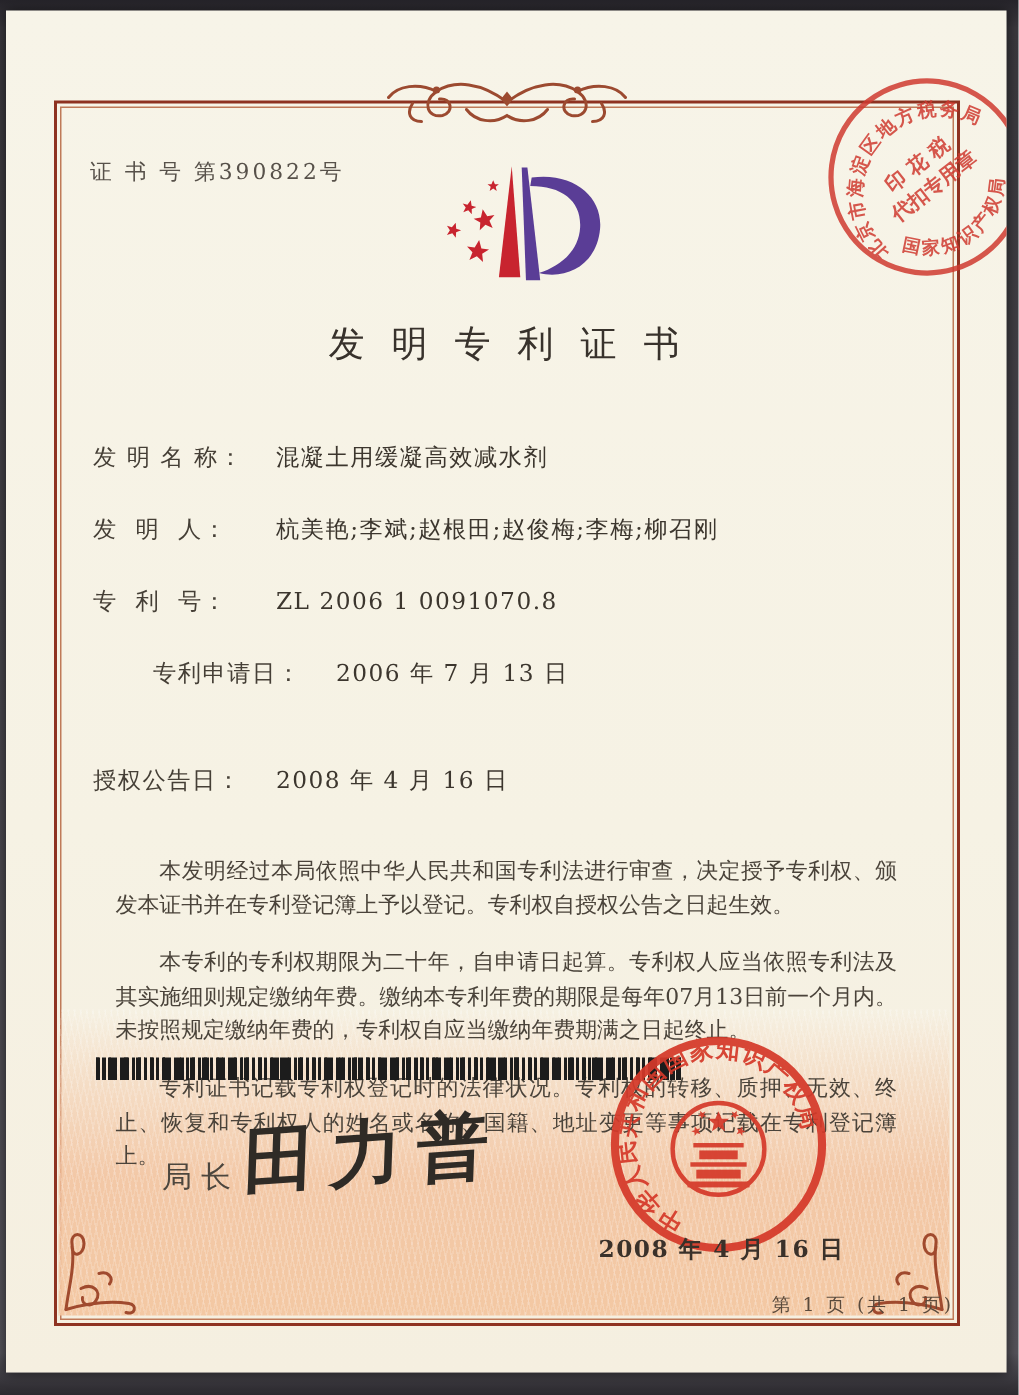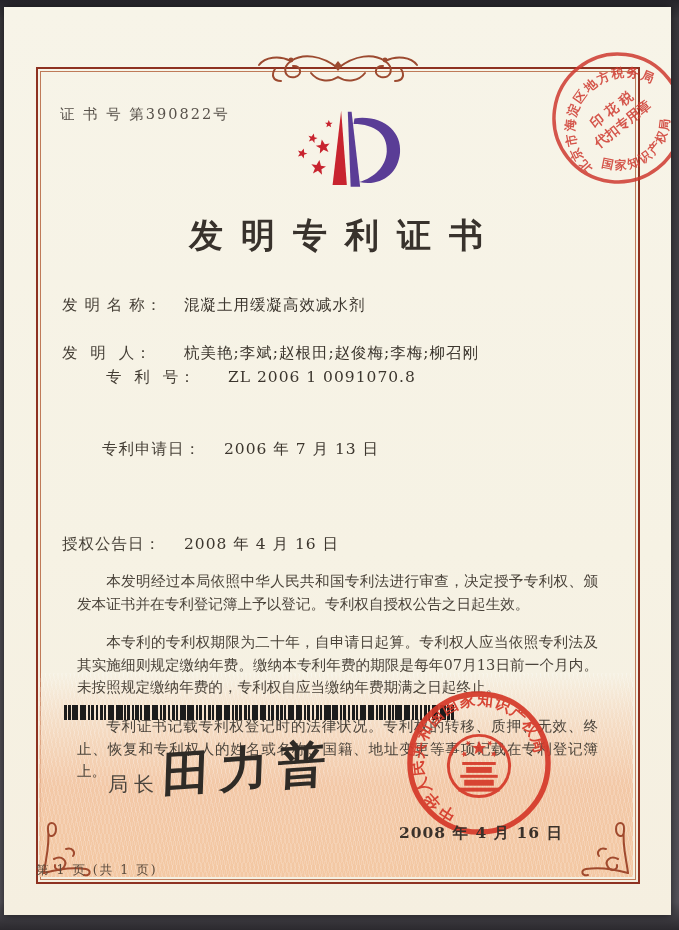--- a/index.html
+++ b/index.html
@@ -25,21 +25,21 @@
     position:absolute;left:35px;top:666px;width:594px;height:204px;
     background:
       repeating-linear-gradient(78deg,rgba(255,255,255,.18) 0 1px,rgba(255,255,255,0) 1px 4px),
       repeating-linear-gradient(-78deg,rgba(255,255,255,.14) 0 1px,rgba(255,255,255,0) 1px 4px),
       linear-gradient(180deg,rgba(244,201,168,0) 0%,rgba(244,201,168,.45) 22%,rgba(242,190,152,.8) 55%,rgba(243,198,160,.95) 100%);
   }
   .certno{position:absolute;left:56px;top:98px;font-size:14.5px;letter-spacing:2px;color:#57514a;}
   .logo{position:absolute;left:283px;top:92px;width:152px;height:110px;}
   .title{
     position:absolute;left:32px;top:206px;width:600px;text-align:center;
-    font-size:34px;font-weight:700;letter-spacing:18px;text-indent:18px;color:#38322c;
+    font-size:24px;font-weight:400;letter-spacing:18px;text-indent:18px;color:#38322c;
   }
   .row{position:absolute;left:58px;font-size:15.5px;color:#403a32;letter-spacing:1px;}
   .row .lab{display:inline-block;width:116px;white-space:pre;color:#453f36;}
   .row .val{color:#3c362e;}
   .paras{
     position:absolute;left:57px;top:547px;width:553px;
     font-size:14.6px;line-height:22.6px;color:#4a433a;text-align:justify;
   }
   .paras p{margin:16px;text-indent:2em;}
   .barcode{
@@ -52,21 +52,21 @@
   .signer-role{position:absolute;left:104px;top:764px;font-size:20px;letter-spacing:6px;color:#4c463e;}
   .signature{
     position:absolute;left:158px;top:730px;font-size:48px;color:#2f2b26;
     transform:rotate(-4deg) skewX(-6deg);letter-spacing:10px;font-weight:600;
   }
   .seal{position:absolute;left:401px;top:682px;width:148px;height:148px;opacity:.93;}
   .issue-date{
     position:absolute;left:392px;top:816px;width:170px;text-align:center;
     font-size:15.5px;font-weight:600;letter-spacing:1px;color:#3a312a;
   }
-  .page-footer{position:absolute;left:32px;top:855px;width:600px;text-align:left;font-size:12.5px;color:#5a4a3c;letter-spacing:2px;}
+  .page-footer{position:absolute;left:32px;top:855px;width:600px;text-align:right;font-size:12.5px;color:#5a4a3c;letter-spacing:2px;}
   .tax-stamp{position:absolute;left:544px;top:41px;width:140px;height:140px;transform:rotate(-38deg);opacity:.85;}
   .ornament-top{position:absolute;left:247px;top:40px;width:174px;height:42px;}
   .corner-orn{position:absolute;width:52px;height:58px;}
   .corner-left{left:36px;top:812px;}
   .corner-right{left:576px;top:812px;transform:scaleX(-1);}
 </style>
 </head>
 <body>
 
 <div class="paper">
@@ -132,29 +132,29 @@
   <div class="title">发明专利证书</div>
 
   <div class="row" style="top:288px;">
     <span class="lab">发 明 名 称：</span>
     <span class="val">混凝土用缓凝高效减水剂</span>
   </div>
   <div class="row" style="top:336px;">
     <span class="lab">发  明  人：</span>
     <span class="val">杭美艳;李斌;赵根田;赵俊梅;李梅;柳召刚</span>
   </div>
-  <div class="row" style="top:360px;margin-left:44px;">
+  <div class="row" style="top:384px;">
     <span class="lab">专  利  号：</span>
     <span class="val">ZL 2006 1 0091070.8</span>
   </div>
   <div class="row" style="top:432px;margin-left:40px;">
     <span class="lab">专利申请日：</span>
     <span class="val">2006 年 7 月 13 日</span>
   </div>
-  <div class="row" style="top:527px;">
+  <div class="row" style="top:503px;">
     <span class="lab">授权公告日：</span>
     <span class="val">2008 年 4 月 16 日</span>
   </div>
 
   <div class="paras">
     <p>本发明经过本局依照中华人民共和国专利法进行审查，决定授予专利权、颁发本证书并在专利登记簿上予以登记。专利权自授权公告之日起生效。</p>
     <p>本专利的专利权期限为二十年，自申请日起算。专利权人应当依照专利法及其实施细则规定缴纳年费。缴纳本专利年费的期限是每年07月13日前一个月内。未按照规定缴纳年费的，专利权自应当缴纳年费期满之日起终止。</p>
     <p>专利证书记载专利权登记时的法律状况。专利权的转移、质押、无效、终止、恢复和专利权人的姓名或名称、国籍、地址变更等事项记载在专利登记簿上。</p>
   </div>
 

